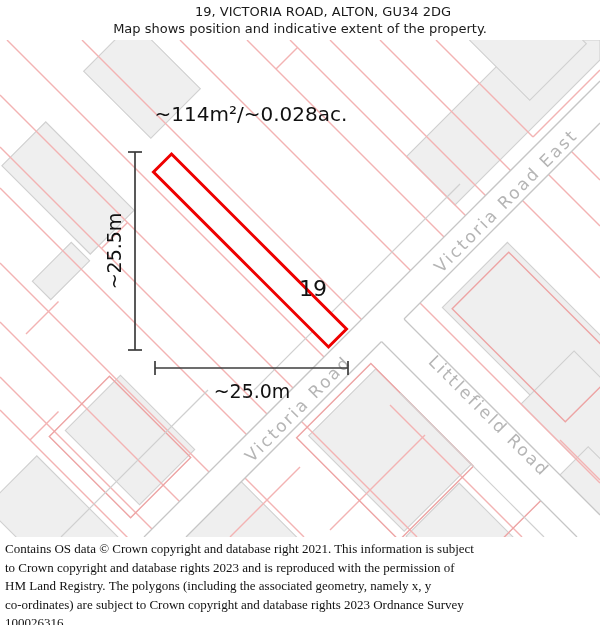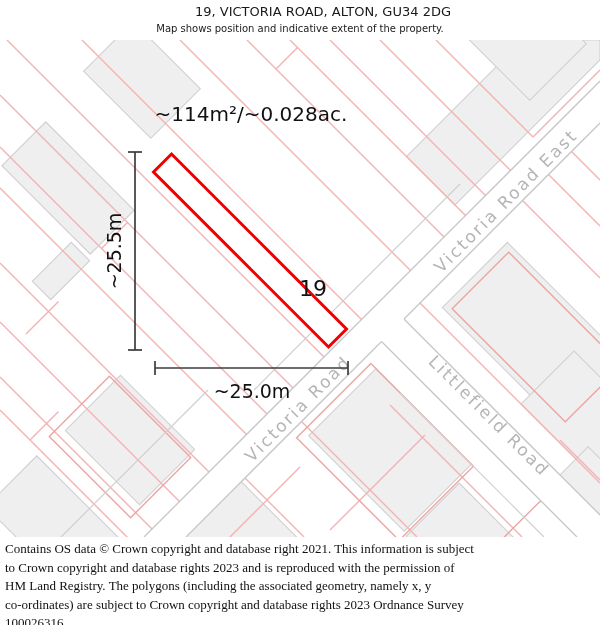--- a/index.html
+++ b/index.html
@@ -1,19 +1,19 @@
 <!DOCTYPE html>
 <html style="--property-outline: #ee0000; --parcel-line: #f3b3b3; --parcel-echo: #eda4a4; --building-fill: #efefef; --building-stroke: #d0d0d0; --road-stroke: #c6c6c6; --road-label: #b5b5b5; --dimension: #3c3c3c;"><head>
 <meta charset="utf-8">
 <style>
   html,body{margin:0;padding:0;background:#ffffff;}
   body{width:600px;height:625px;overflow:hidden;font-family:"DejaVu Sans",sans-serif;position:relative;}
   .header{position:absolute;top:0;left:0;width:600px;height:40px;text-align:center;background:#fff;}
   .header .title{font-size:13px;color:#1a1a1a;margin-top:3px;line-height:17px;margin-left:46px;}
-  .header .subtitle{font-size:10px;color:#1a1a1a;line-height:17px;}
+  .header .subtitle{font-size:13px;color:#1a1a1a;line-height:17px;}
   .map-wrap{position:absolute;top:40px;left:0;width:600px;height:497px;}
   svg{display:block;}
   .bg{fill:#ffffff;}
   .parcel{stroke:var(--parcel-line,#f3b3b3);stroke-width:1.4;fill:none;}
   .parcel-strong{stroke:var(--parcel-echo,#eda4a4);stroke-width:1.4;fill:none;}
   .gray-line{stroke:var(--building-stroke,#d0d0d0);stroke-width:1.2;fill:none;}
   .building{fill:var(--building-fill,#efefef);stroke:var(--building-stroke,#d0d0d0);stroke-width:1.1;}
   .road-fill{fill:#ffffff;stroke:none;}
   .road-edge{stroke:var(--road-stroke,#c6c6c6);stroke-width:1.3;fill:none;}
   .road-label{fill:var(--road-label,#b5b5b5);font-size:17px;letter-spacing:2.2px;}

